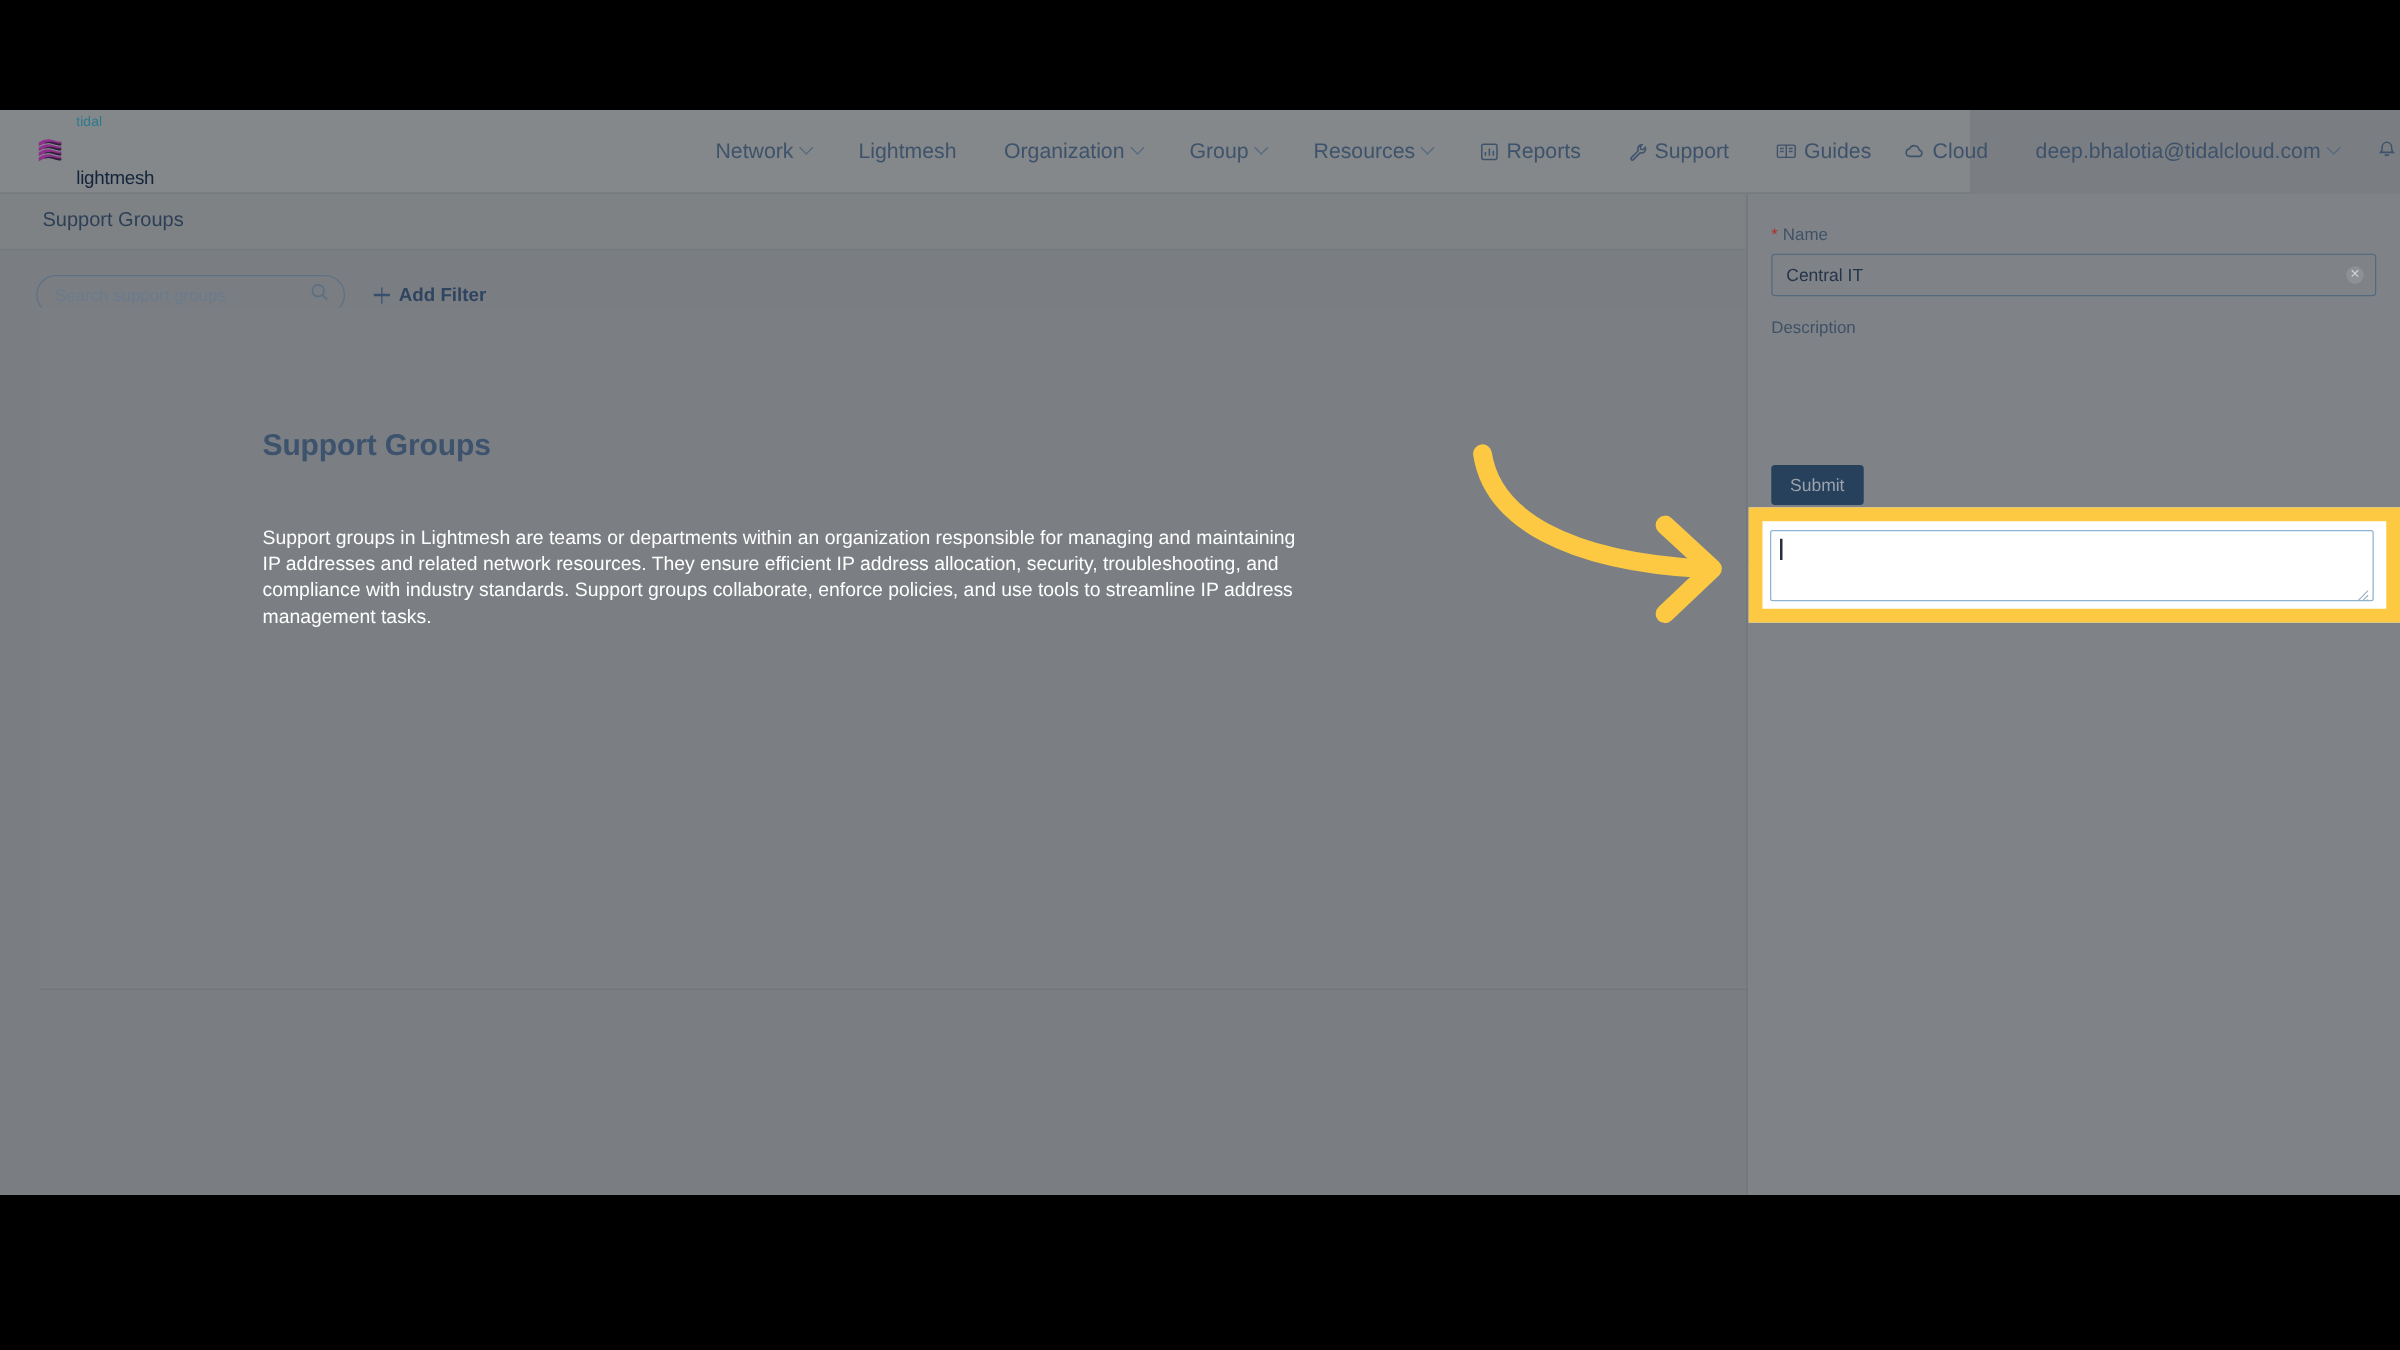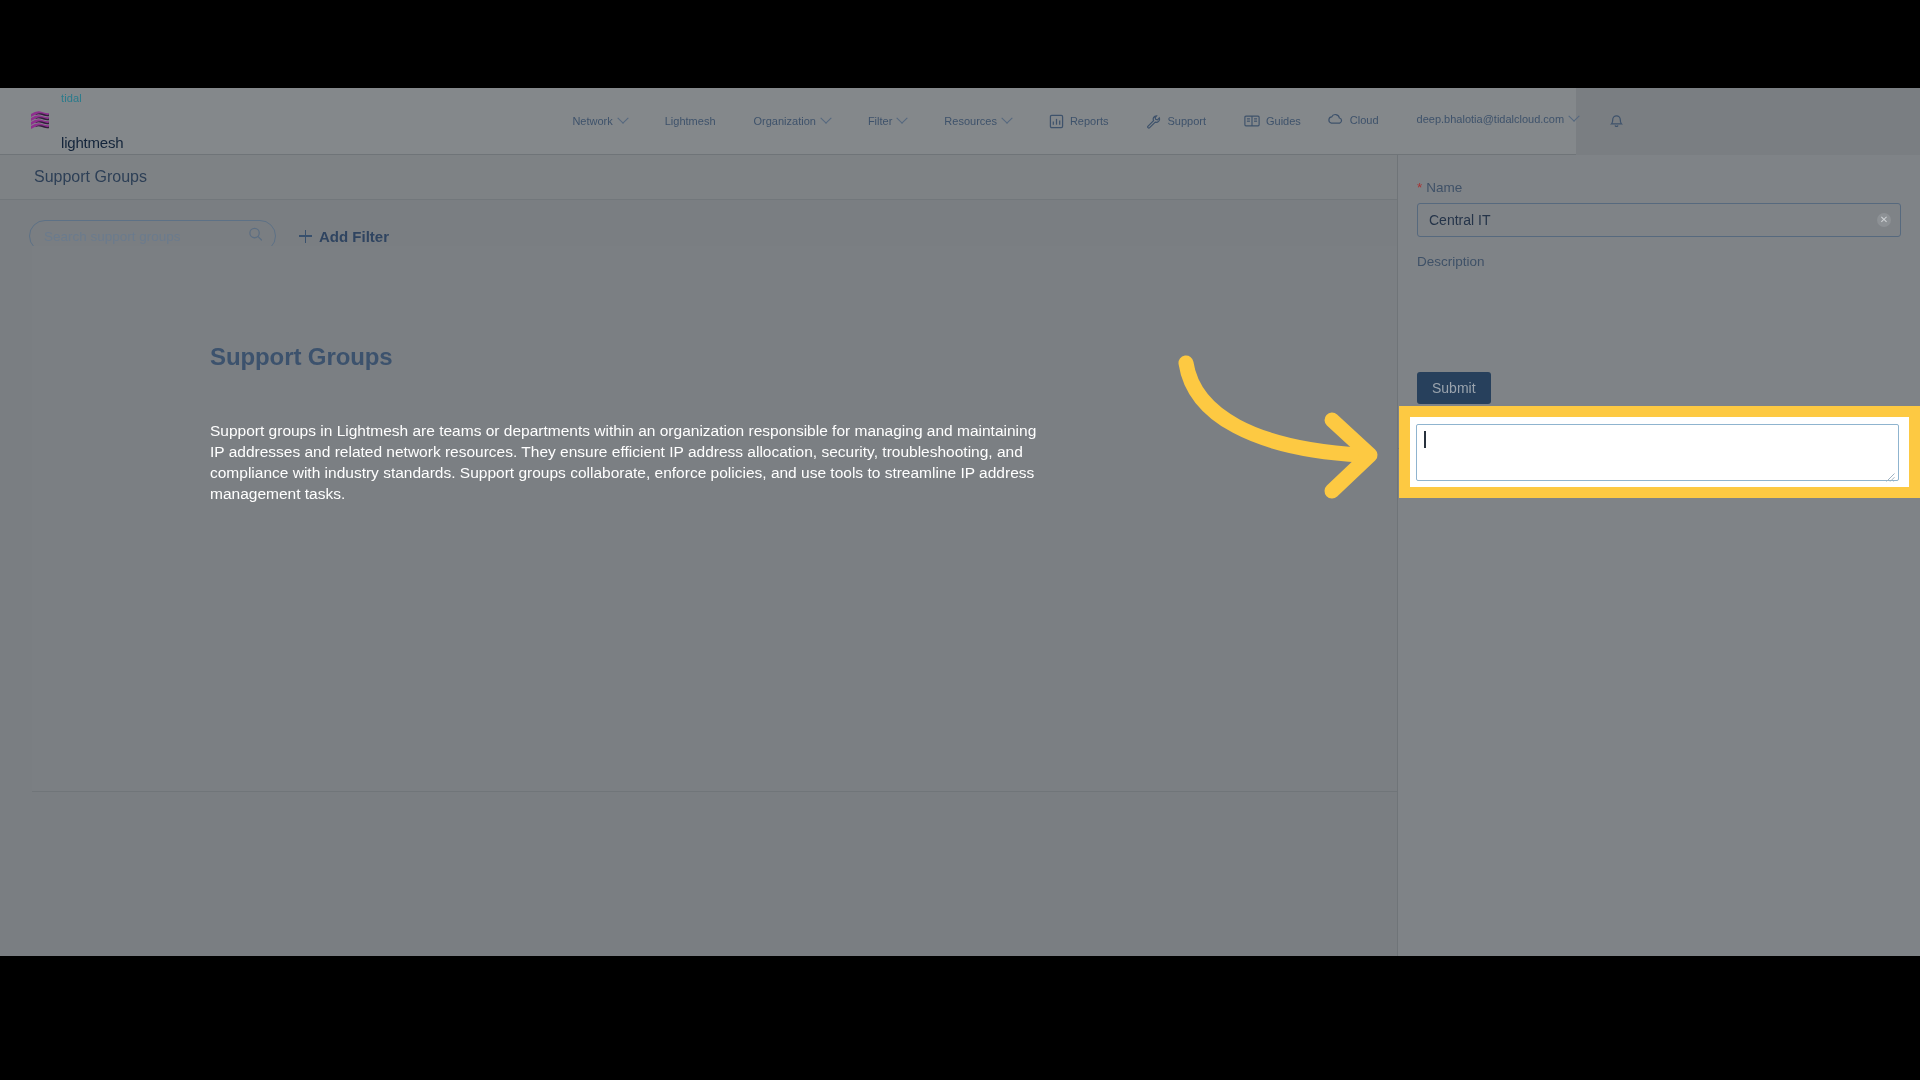--- a/index.html
+++ b/index.html
@@ -49,21 +49,21 @@
     display: block; letter-spacing: -.2px; margin-top: 31px;
   }
 
   .nav-center {
     display: flex; align-items: center;
     margin-left: 436px;
     gap: 0;
   }
   .nav-item {
     display: flex; align-items: center; gap: 6px;
-    color: #3e526b; font-size: 11px;
+    color: #3e526b; font-size: 17px;
     padding: 6px 13px;
     white-space: nowrap;
     cursor: pointer;
   }
   .chev {
     display: inline-block; width: 8px; height: 8px;
     border-right: 1.6px solid #55687f;
     border-bottom: 1.6px solid #55687f;
     transform: rotate(45deg) translate(-2px,-2px);
   }
@@ -295,21 +295,21 @@
         </div>
         <div class="nav-gap"></div>
 
         <div class="nav-item">
           <span>Organization</span>
           <i class="chev"></i>
         </div>
         <div class="nav-gap"></div>
 
         <div class="nav-item">
-          <span>Filter</span>
+          <span>Group</span>
           <i class="chev"></i>
         </div>
         <div class="nav-gap"></div>
 
         <div class="nav-item">
           <span>Resources</span>
           <i class="chev"></i>
         </div>
         <div class="nav-gap"></div>
 

